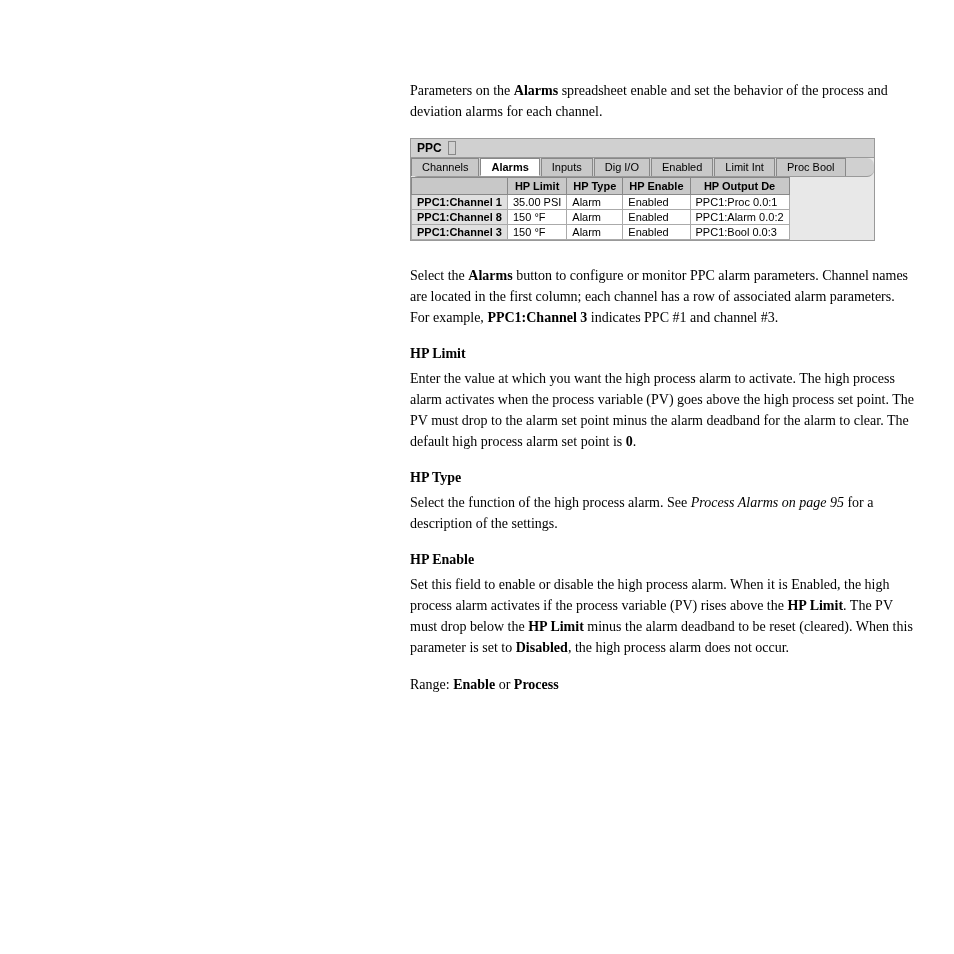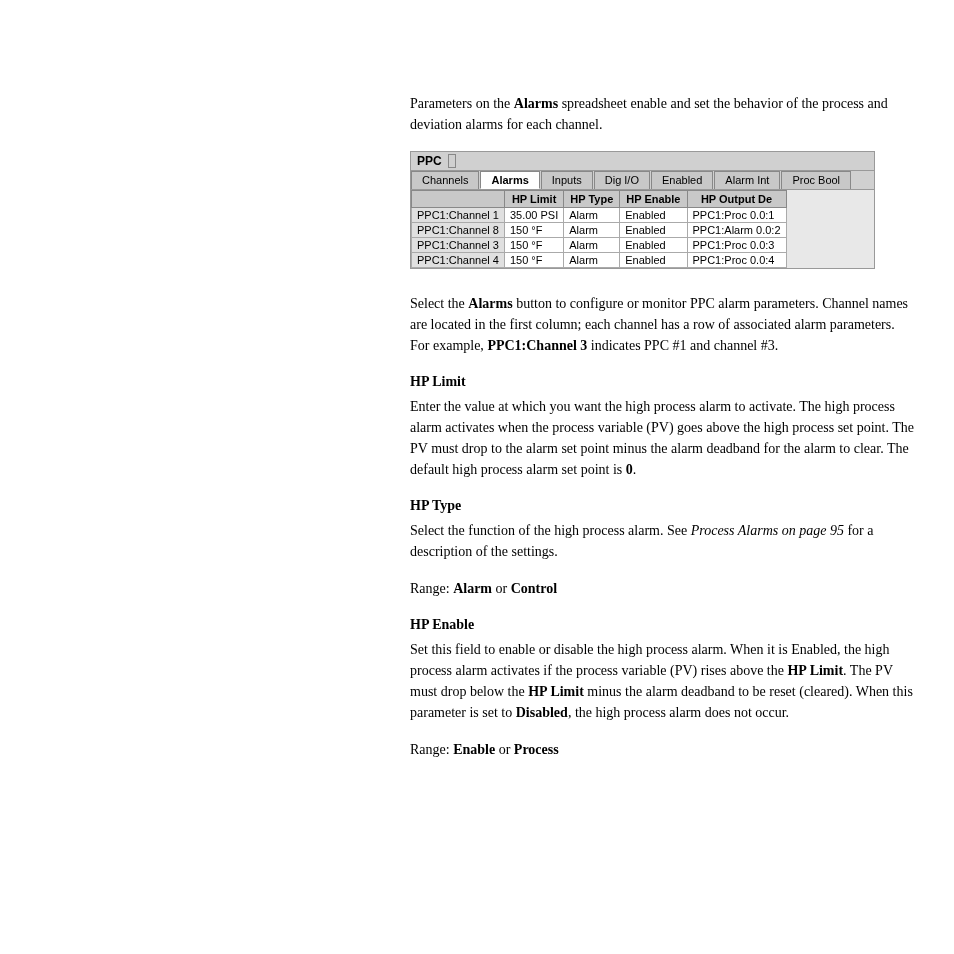--- a/index.html
+++ b/index.html
@@ -7,21 +7,20 @@
       background: #ffffff;
       font-family: Times New Roman, Times, serif;
       font-size: 14px;
       color: #000000;
       width: 954px;
       min-height: 954px;
     }
     .page-content {
       padding: 80px 40px 80px 410px;
       max-width: 954px;
-      margin-top: 13px;
     }
     .intro-text {
       margin-bottom: 16px;
       line-height: 1.5;
     }
     
     .spreadsheet-container {
       border: 1px solid #999;
       margin-bottom: 24px;
       background: #e8e8e8;
@@ -46,20 +45,21 @@
       width: 8px;
       height: 14px;
       border: 1px solid #888;
       background: #d0d0d0;
       display: inline-block;
     }
     .tab-bar {
       display: flex;
       background: #d0d0d0;
       border-bottom: 1px solid #999;
+      border-radius: 7px;
     }
     .tab {
       padding: 2px 10px;
       font-size: 11px;
       font-family: Arial, sans-serif;
       border: 1px solid #888;
       border-bottom: none;
       background: #c8c8c8;
       cursor: pointer;
       margin-right: 1px;
@@ -85,21 +85,21 @@
       white-space: nowrap;
     }
     .spreadsheet-table td {
       border: 1px solid #aaa;
       padding: 1px 5px;
       white-space: nowrap;
       font-size: 11px;
     }
     .row-header {
       background: #e0e0e0 !important;
-      font-weight: normal;
+      font-weight: bold;
     }
     
     .section-text {
       margin-bottom: 16px;
       line-height: 1.5;
     }
     .section-heading {
       font-weight: bold;
       margin-top: 18px;
       margin-bottom: 6px;
@@ -125,21 +125,21 @@
     <div class="spreadsheet-title-bar">
       <span class="spreadsheet-title">PPC</span>
       <span class="title-tab-indicator"></span>
     </div>
     <div class="tab-bar">
       <div class="tab">Channels</div>
       <div class="tab active">Alarms</div>
       <div class="tab">Inputs</div>
       <div class="tab">Dig I/O</div>
       <div class="tab">Enabled</div>
-      <div class="tab">Alarm Int</div>
+      <div class="tab">Limit Int</div>
       <div class="tab">Proc Bool</div>
     </div>
     <table class="spreadsheet-table">
       <thead>
         <tr>
           <th></th>
           <th>HP Limit</th>
           <th>HP Type</th>
           <th>HP Enable</th>
           <th>HP Output De</th>
@@ -158,28 +158,21 @@
           <td>150 °F</td>
           <td>Alarm</td>
           <td>Enabled</td>
           <td>PPC1:Alarm 0.0:2</td>
         </tr>
         <tr>
           <td class="row-header">PPC1:Channel 3</td>
           <td>150 °F</td>
           <td>Alarm</td>
           <td>Enabled</td>
-          <td>PPC1:Proc 0.0:3</td>
-        </tr>
-        <tr>
-          <td class="row-header">PPC1:Channel 4</td>
-          <td>150 °F</td>
-          <td>Alarm</td>
-          <td>Enabled</td>
-          <td>PPC1:Proc 0.0:4</td>
+          <td>PPC1:Bool 0.0:3</td>
         </tr>
       </tbody>
     </table>
   </div>
 
   
   <p class="section-text">
     Select the <strong>Alarms</strong> button to configure or monitor PPC alarm parameters. Channel names are located in the first column; each channel has a row of associated alarm parameters. For example, <strong>PPC1:Channel 3</strong> indicates PPC #1 and channel #3.
   </p>
 
@@ -187,23 +180,20 @@
   <p class="section-heading">HP Limit</p>
   <p class="section-text">
     Enter the value at which you want the high process alarm to activate. The high process alarm activates when the process variable (PV) goes above the high process set point. The PV must drop to the alarm set point minus the alarm deadband for the alarm to clear. The default high process alarm set point is <strong>0</strong>.
   </p>
 
   
   <p class="section-heading">HP Type</p>
   <p class="section-text">
     Select the function of the high process alarm. See <em>Process Alarms on page 95</em> for a description of the settings.
   </p>
-  <p class="range-line">
-    Range: <strong>Alarm</strong> or <strong>Control</strong>
-  </p>
 
   
   <p class="section-heading">HP Enable</p>
   <p class="section-text">
     Set this field to enable or disable the high process alarm. When it is Enabled, the high process alarm activates if the process variable (PV) rises above the <strong>HP Limit</strong>. The PV must drop below the <strong>HP Limit</strong> minus the alarm deadband to be reset (cleared). When this parameter is set to <strong>Disabled</strong>, the high process alarm does not occur.
   </p>
   <p class="range-line">
     Range: <strong>Enable</strong> or <strong>Process</strong>
   </p>
 

